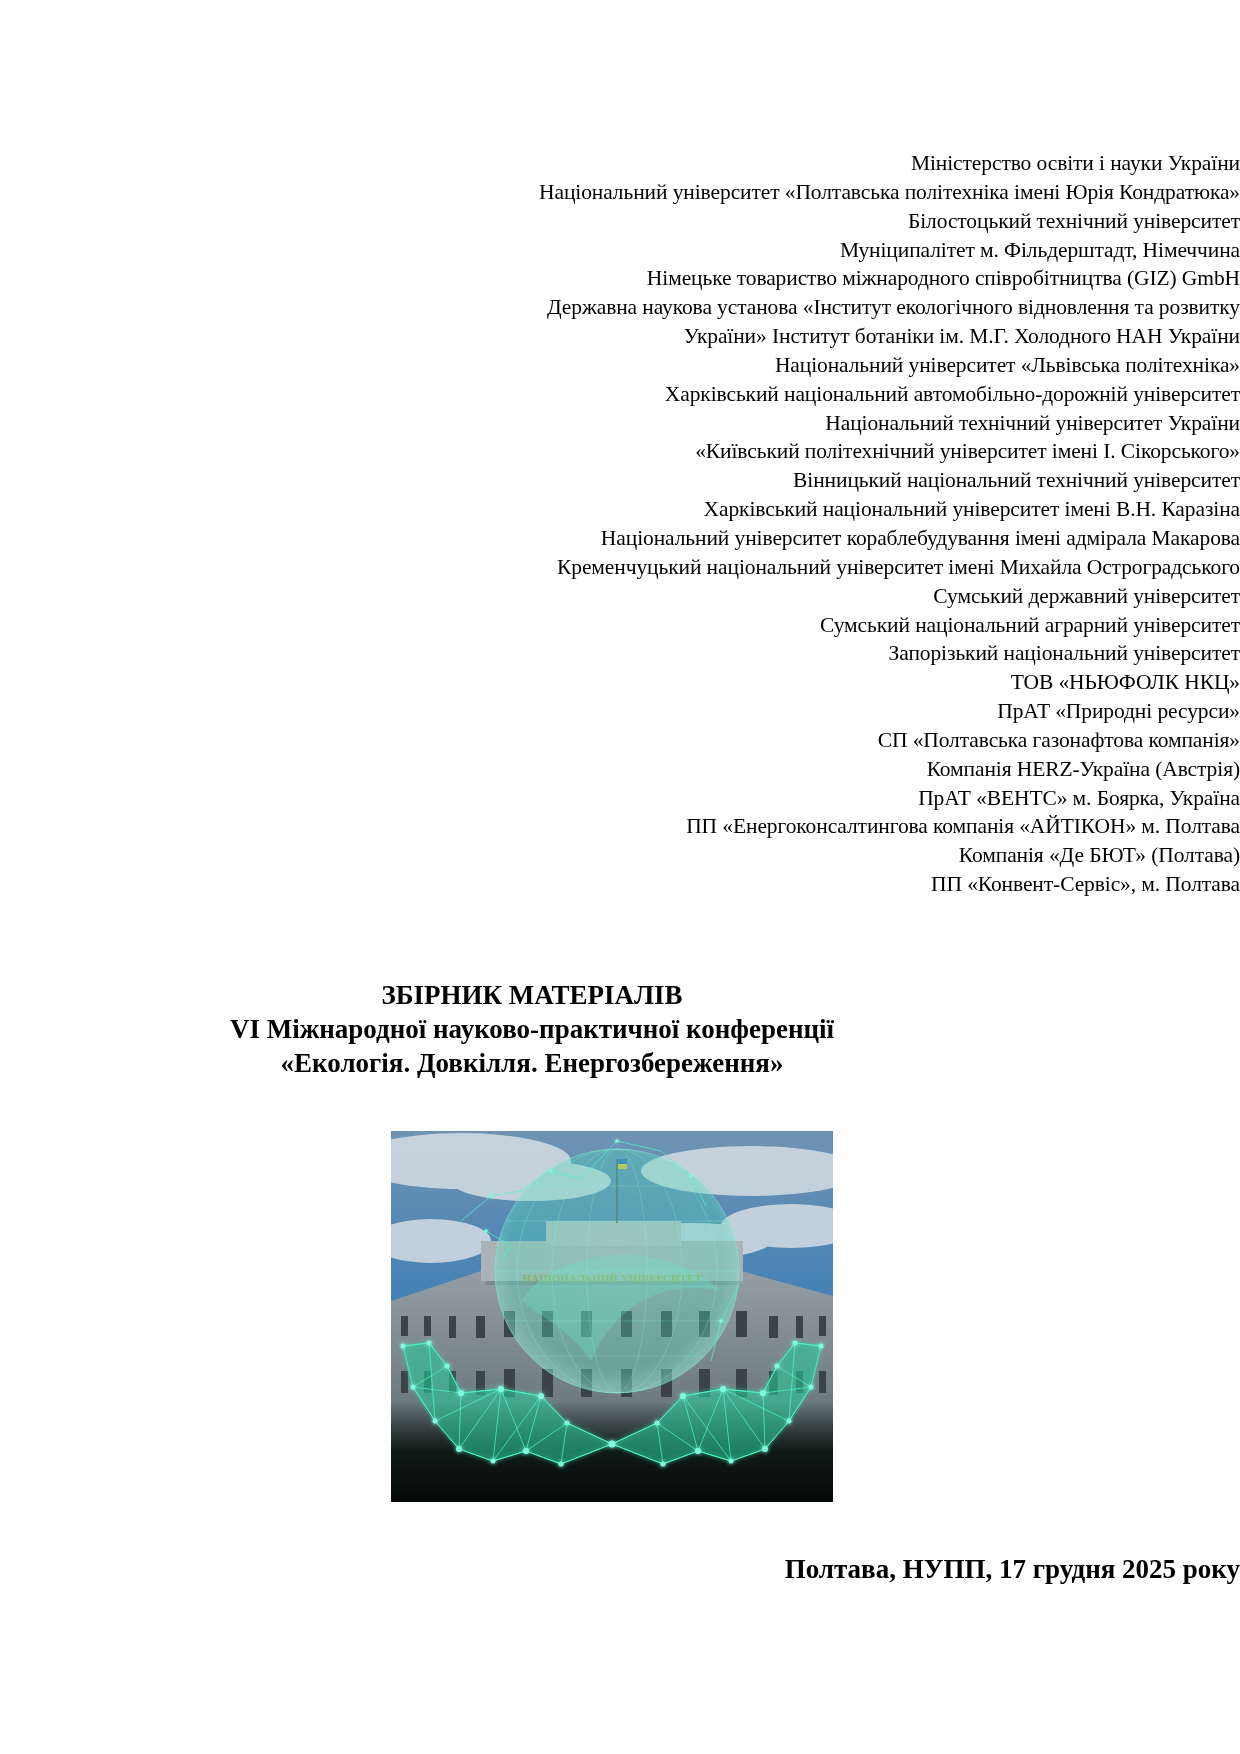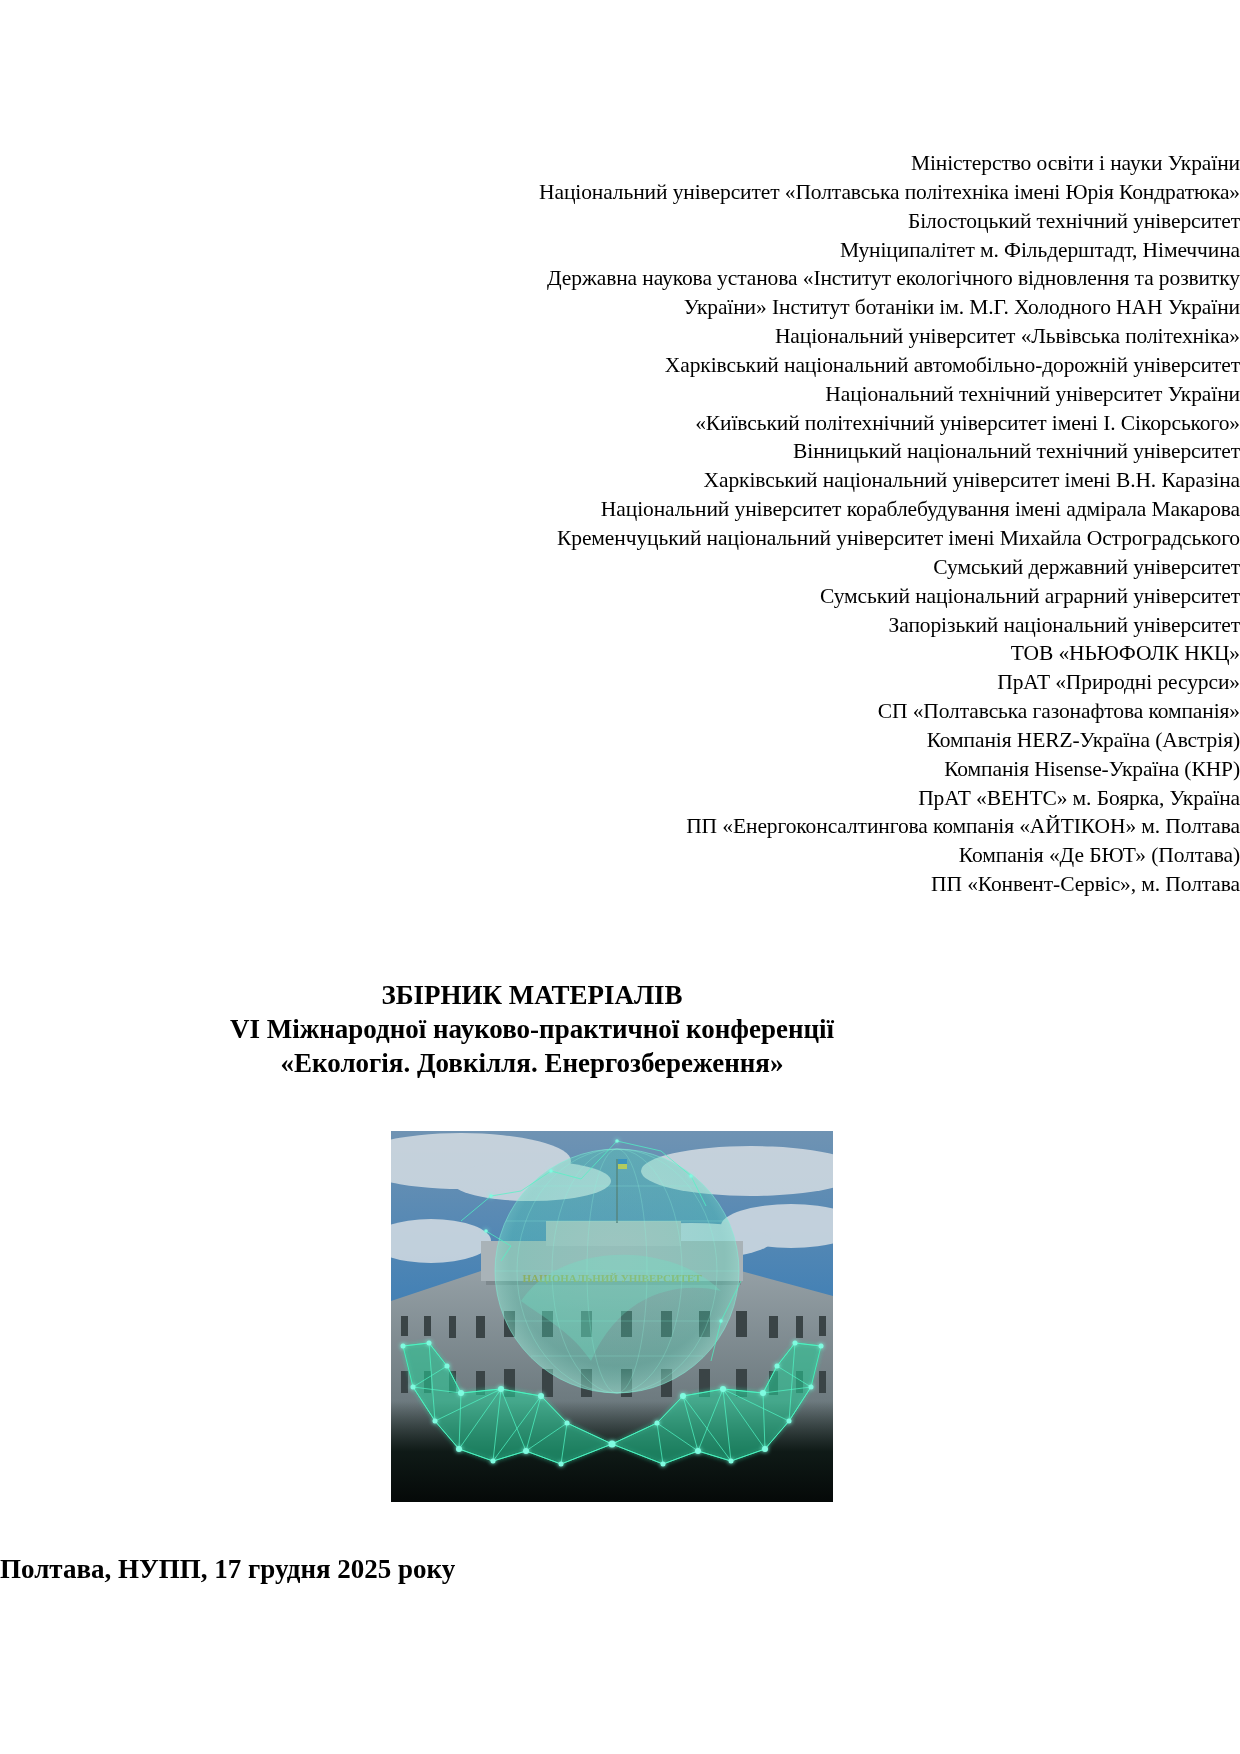--- a/index.html
+++ b/index.html
@@ -3,48 +3,48 @@
 <meta charset="utf-8">
 <style>
   html, body { margin: 0; padding: 0; background: #ffffff; }
   body { width: 1240px; height: 1754px; position: relative; overflow: hidden; font-family: "Liberation Serif", "DejaVu Serif", serif; color: #000; }
   .orgs { position: absolute; top: 149px; left: 0; width: 1240px; text-align: right; margin: 0; padding: 0; list-style: none; }
   .orgs li { font-size: 21.5px; line-height: 28.85px; height: 28.85px; white-space: nowrap; letter-spacing: -0.1px; }
   .title { position: absolute; top: 978px; left: 0; width: 1064px; text-align: center; font-weight: bold; }
   .title div { font-size: 27px; line-height: 34px; white-space: nowrap; }
   .cover { position: absolute; left: 391px; top: 1131px; width: 442px; height: 371px; overflow: hidden; }
   .cover svg { display: block; }
-  .footer { position: absolute; top: 1552px; left: 0; width: 1240px; text-align: left; font-weight: bold; font-size: 27px; line-height: 34px; }
+  .footer { position: absolute; top: 1552px; left: 0; width: 1240px; text-align: right; font-weight: bold; font-size: 27px; line-height: 34px; }
 </style>
 </head>
 <body>
 
 <ul class="orgs">
   <li>Міністерство освіти і науки України</li>
   <li>Національний університет «Полтавська політехніка імені Юрія Кондратюка»</li>
   <li>Білостоцький технічний університет</li>
   <li>Муніципалітет м. Фільдерштадт, Німеччина</li>
+  <li>Німецьке товариство міжнародного співробітництва (GIZ) GmbH</li>
   <li>Державна наукова установа «Інститут екологічного відновлення та розвитку</li>
   <li>України» Інститут ботаніки ім. М.Г. Холодного НАН України</li>
   <li>Національний університет «Львівська політехніка»</li>
   <li>Харківський національний автомобільно-дорожній університет</li>
   <li>Національний технічний університет України</li>
   <li>«Київський політехнічний університет імені І. Сікорського»</li>
   <li>Вінницький національний технічний університет</li>
   <li>Харківський національний університет імені В.Н. Каразіна</li>
   <li>Національний університет кораблебудування імені адмірала Макарова</li>
   <li>Кременчуцький національний університет імені Михайла Остроградського</li>
   <li>Сумський державний університет</li>
   <li>Сумський національний аграрний університет</li>
   <li>Запорізький національний університет</li>
   <li>ТОВ «НЬЮФОЛК НКЦ»</li>
   <li>ПрАТ «Природні ресурси»</li>
   <li>СП «Полтавська газонафтова компанія»</li>
   <li>Компанія HERZ-Україна (Австрія)</li>
-  <li>Компанія Hisense-Україна (КНР)</li>
   <li>ПрАТ «ВЕНТС» м. Боярка, Україна</li>
   <li>ПП «Енергоконсалтингова компанія «АЙТІКОН» м. Полтава</li>
   <li>Компанія «Де БЮТ» (Полтава)</li>
   <li>ПП «Конвент-Сервіс», м. Полтава</li>
 </ul>
 
 <div class="title">
   <div>ЗБІРНИК МАТЕРІАЛІВ</div>
   <div>VI Міжнародної науково-практичної конференції</div>
   <div>«Екологія. Довкілля. Енергозбереження»</div>

